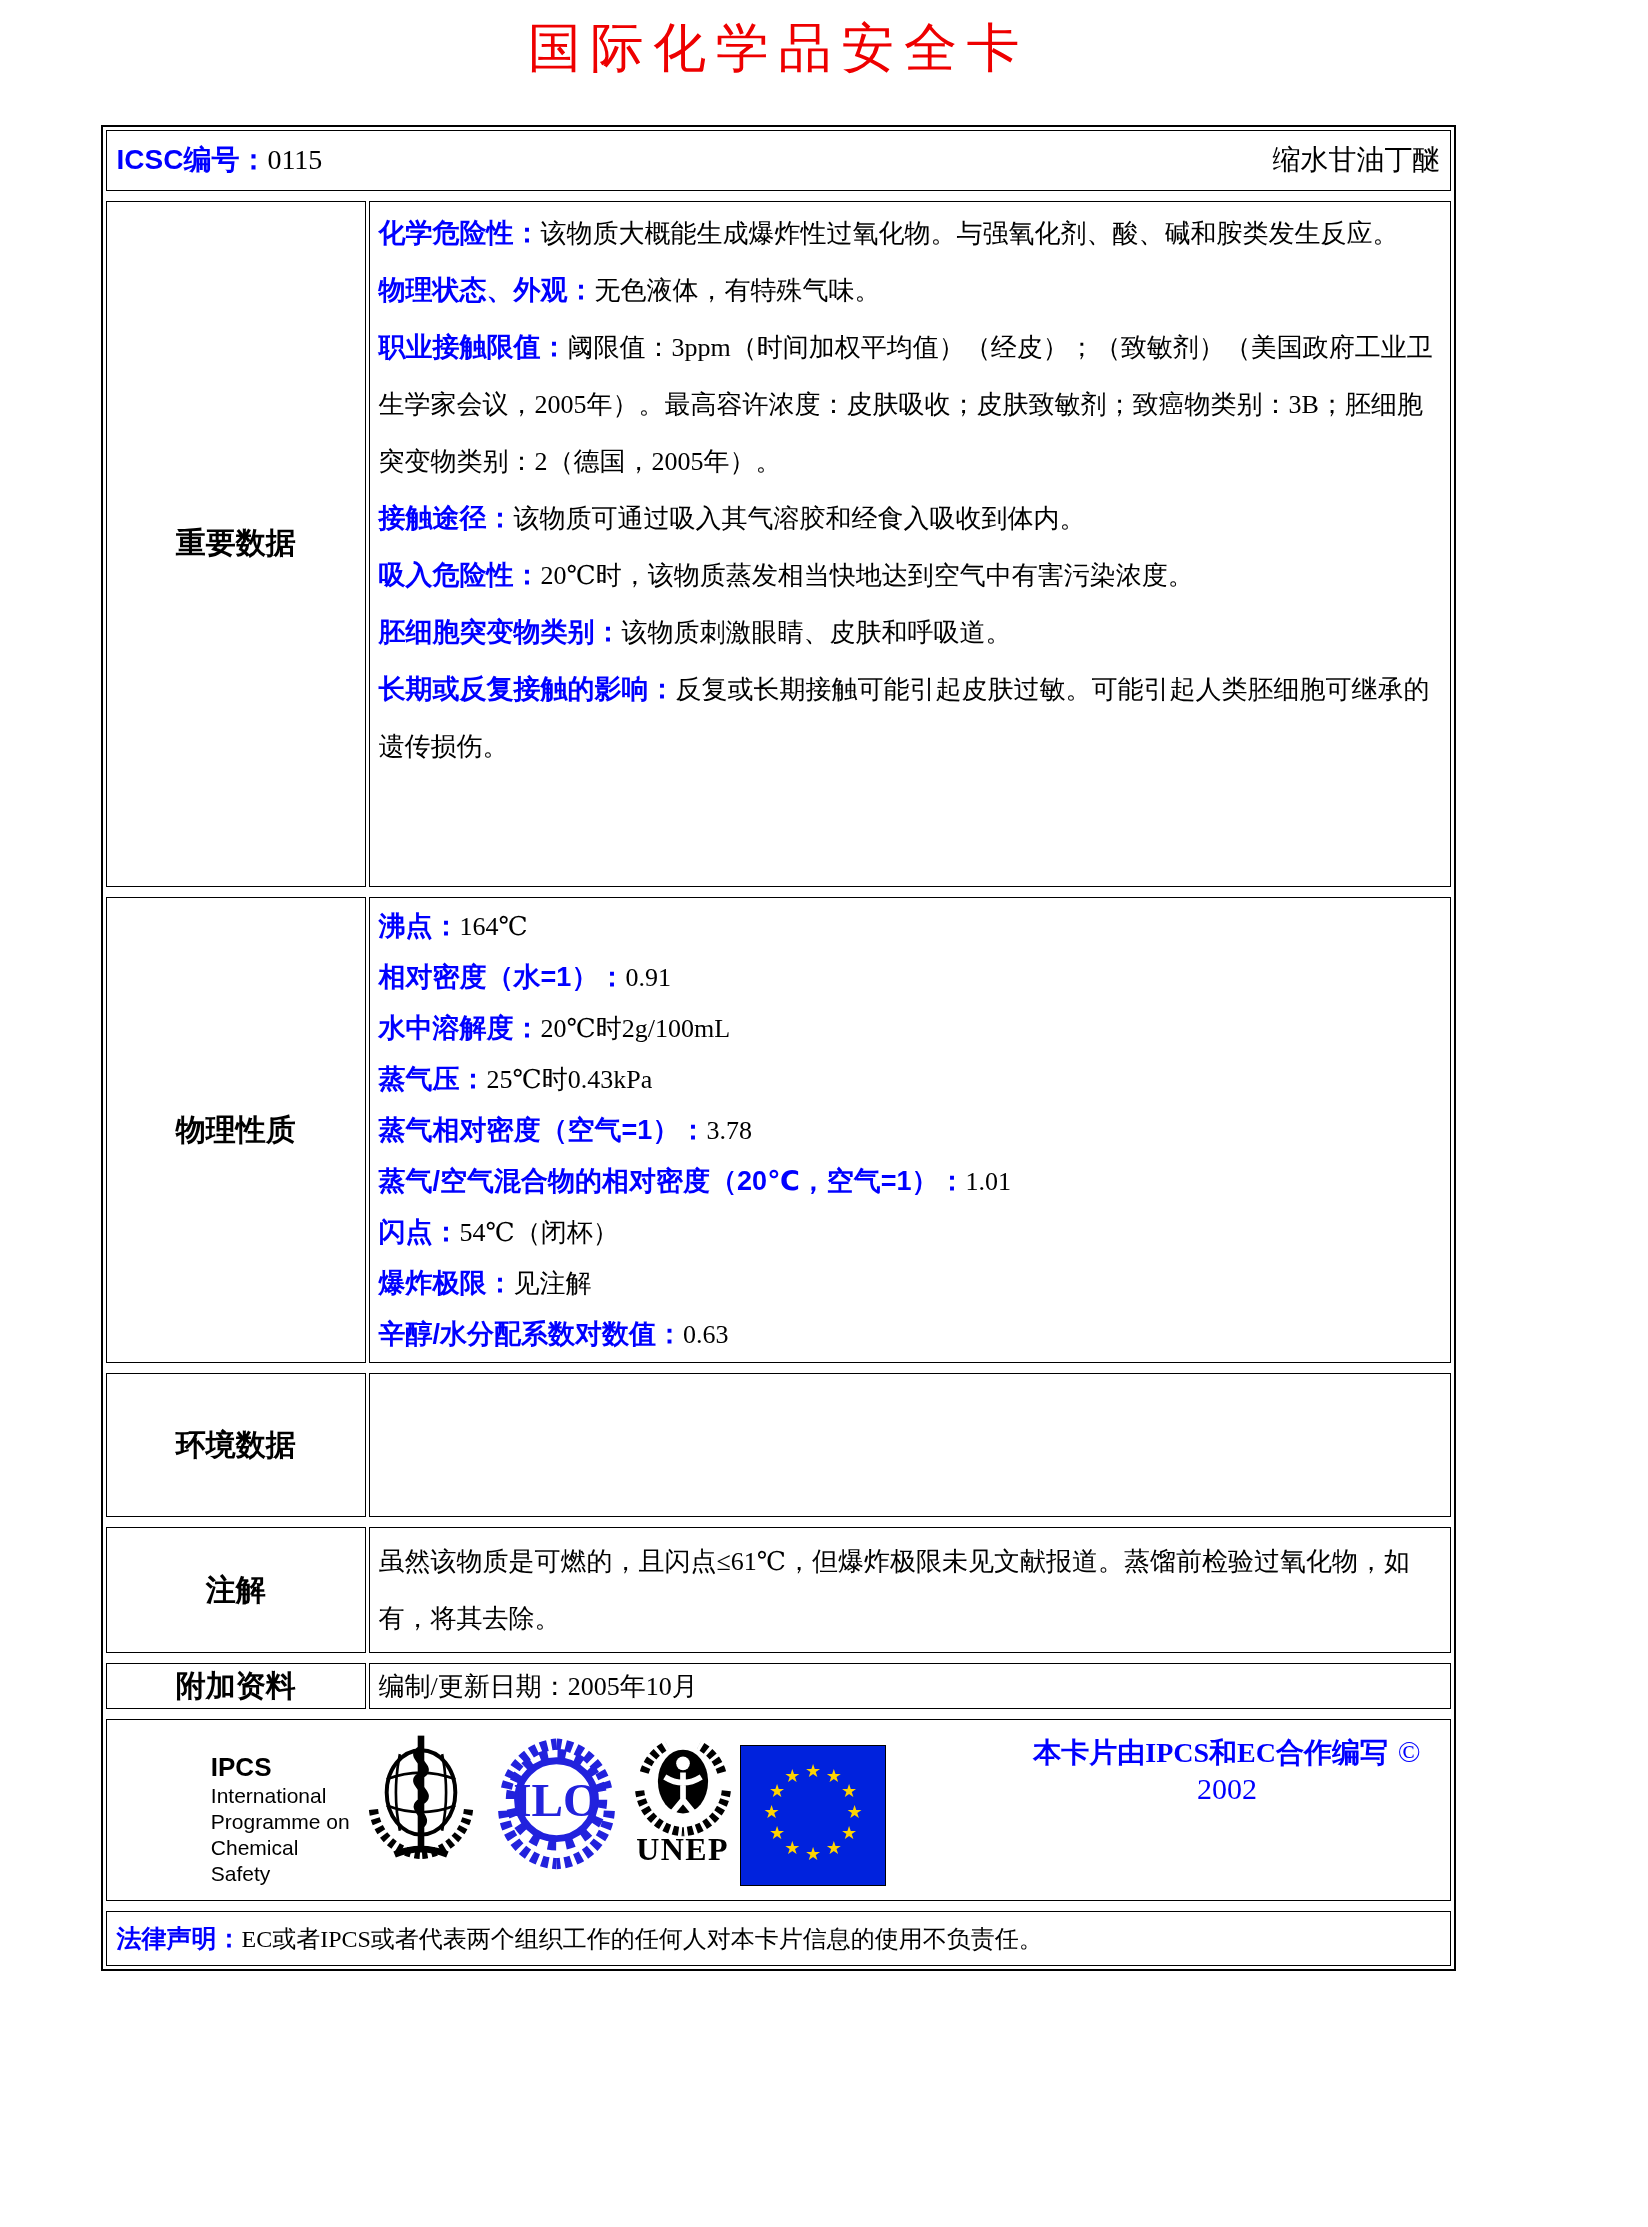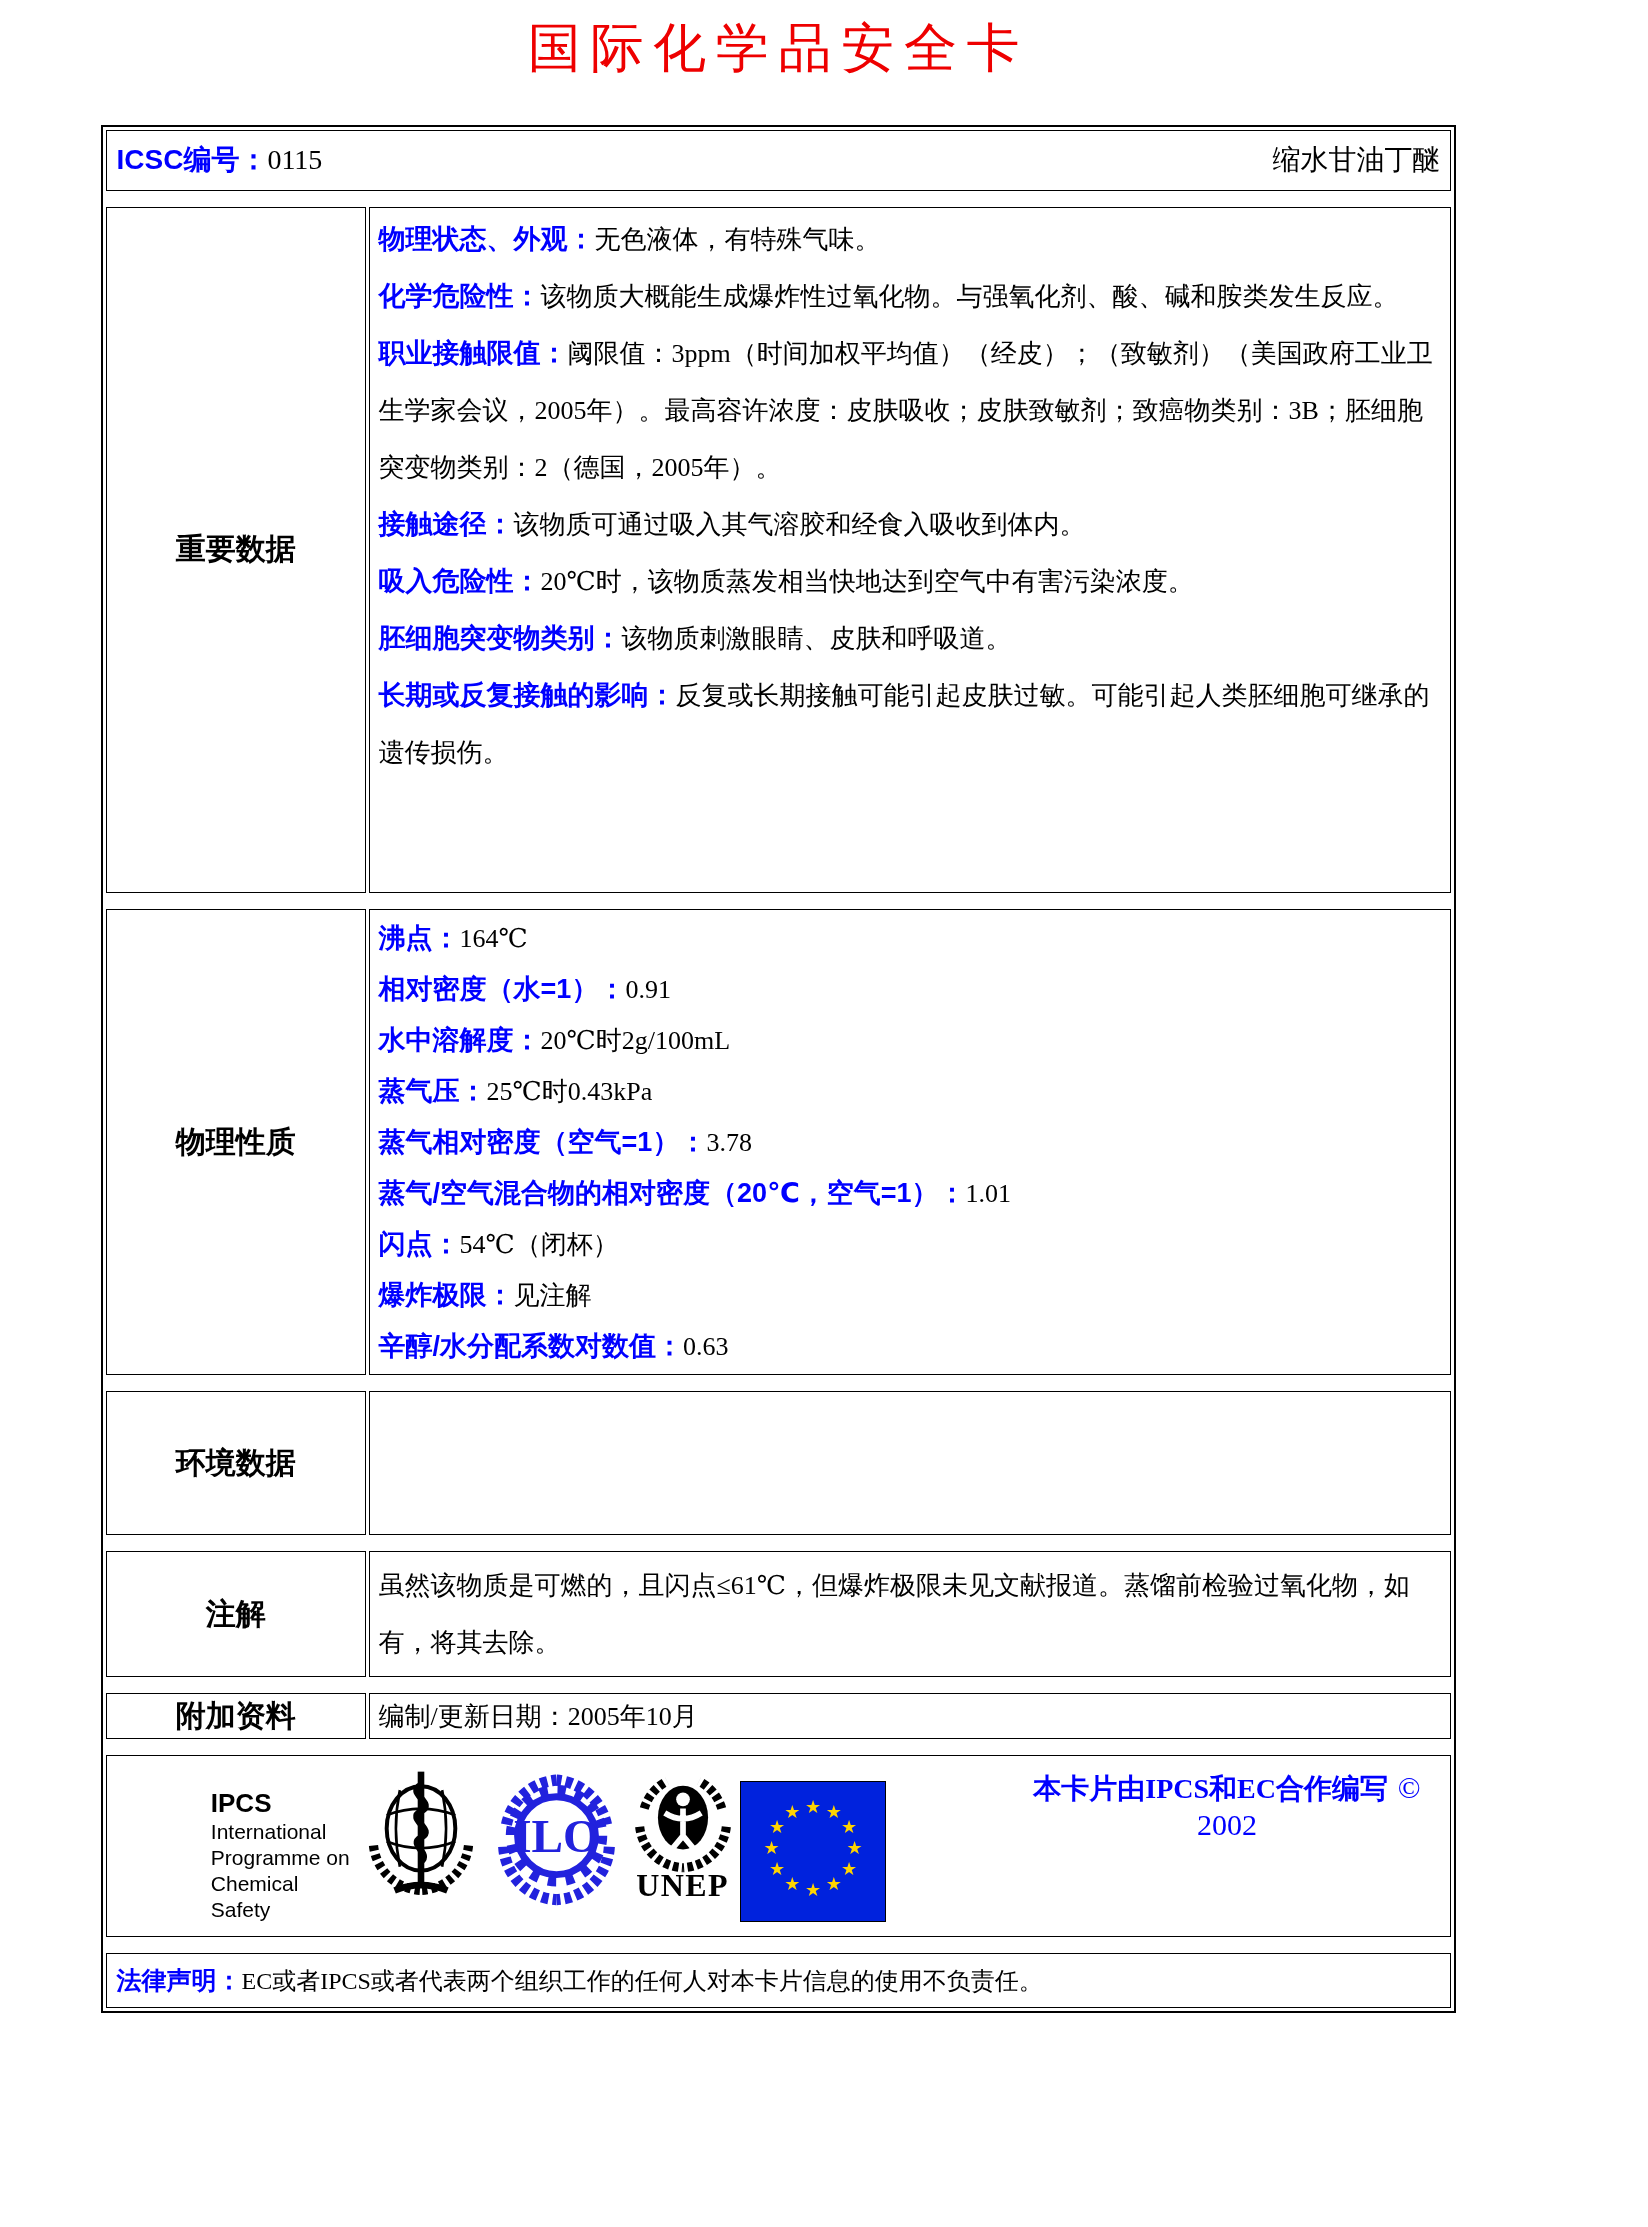--- a/index.html
+++ b/index.html
@@ -4,21 +4,21 @@
 <style>
   html,body{margin:0;padding:0;background:#fff;}
   #page{position:relative;width:1648px;height:2227px;background:#ffffff;overflow:hidden;
         font-family:"Liberation Serif","DejaVu Serif",serif;color:#000;}
   
   .doc-title{position:absolute;left:101px;top:12.5px;width:1355px;text-align:center;
     color:#ee0000;font-weight:normal;font-size:53px;letter-spacing:9.7px;
     font-family:"Liberation Serif","DejaVu Serif",serif;}
   
   .card{position:absolute;left:101px;top:125px;width:1355px;box-sizing:border-box;
-    border:2.1px solid #000;padding:2.8px;display:flex;flex-direction:column;gap:16px;background:#fff;}
+    border:2.1px solid #000;padding:2.8px;display:flex;flex-direction:column;gap:10px;background:#fff;}
   .row{display:flex;gap:3.5px;}
   .cell{border:1.4px solid #000;box-sizing:border-box;background:#fff;}
   .label-cell{width:260px;flex:none;display:flex;align-items:center;justify-content:center;
     color:#000000;font-family:"Liberation Sans","DejaVu Sans",sans-serif;font-weight:bold;font-size:30px;}
   .content-cell{flex:1;padding:2.8px 11px 2.8px 8.3px;}
   .blue-lbl{color:#0000ff;font-family:"Liberation Sans","DejaVu Sans",sans-serif;font-weight:bold;}
   .black-txt{color:#000;font-family:"Liberation Serif","DejaVu Serif",serif;}
   
   .hdr-row .cell{display:flex;justify-content:space-between;align-items:center;
      padding:4.2px 9.7px;font-size:28px;min-height:61px;flex:1;}
@@ -79,22 +79,22 @@
           <span class="blue-lbl">ICSC编号：</span>
           <span class="black-txt">0115</span>
         </div>
         <span class="black-txt">缩水甘油丁醚</span>
       </div>
     </div>
 
     <div class="row r-imp">
       <div class="cell label-cell">重要数据</div>
       <div class="cell content-cell imp-cell">
+        <p><span class="blue-lbl">化学危险性：</span><span class="black-txt">该物质大概能生成爆炸性过氧化物。与强氧化剂、酸、碱和胺类发生反应。</span></p>
         <p><span class="blue-lbl">物理状态、外观：</span><span class="black-txt">无色液体，有特殊气味。</span></p>
-        <p><span class="blue-lbl">化学危险性：</span><span class="black-txt">该物质大概能生成爆炸性过氧化物。与强氧化剂、酸、碱和胺类发生反应。</span></p>
         <p><span class="blue-lbl">职业接触限值：</span><span class="black-txt">阈限值：3ppm（时间加权平均值）（经皮）；（致敏剂）（美国政府工业卫生学家会议，2005年）。最高容许浓度：皮肤吸收；皮肤致敏剂；致癌物类别：3B；胚细胞突变物类别：2（德国，2005年）。</span></p>
         <p><span class="blue-lbl">接触途径：</span><span class="black-txt">该物质可通过吸入其气溶胶和经食入吸收到体内。</span></p>
         <p><span class="blue-lbl">吸入危险性：</span><span class="black-txt">20℃时，该物质蒸发相当快地达到空气中有害污染浓度。</span></p>
         <p><span class="blue-lbl">胚细胞突变物类别：</span><span class="black-txt">该物质刺激眼睛、皮肤和呼吸道。</span></p>
         <p><span class="blue-lbl">长期或反复接触的影响：</span><span class="black-txt">反复或长期接触可能引起皮肤过敏。可能引起人类胚细胞可继承的遗传损伤。</span></p>
       </div>
     </div>
 
     <div class="row r-phys">
       <div class="cell label-cell">物理性质</div>

